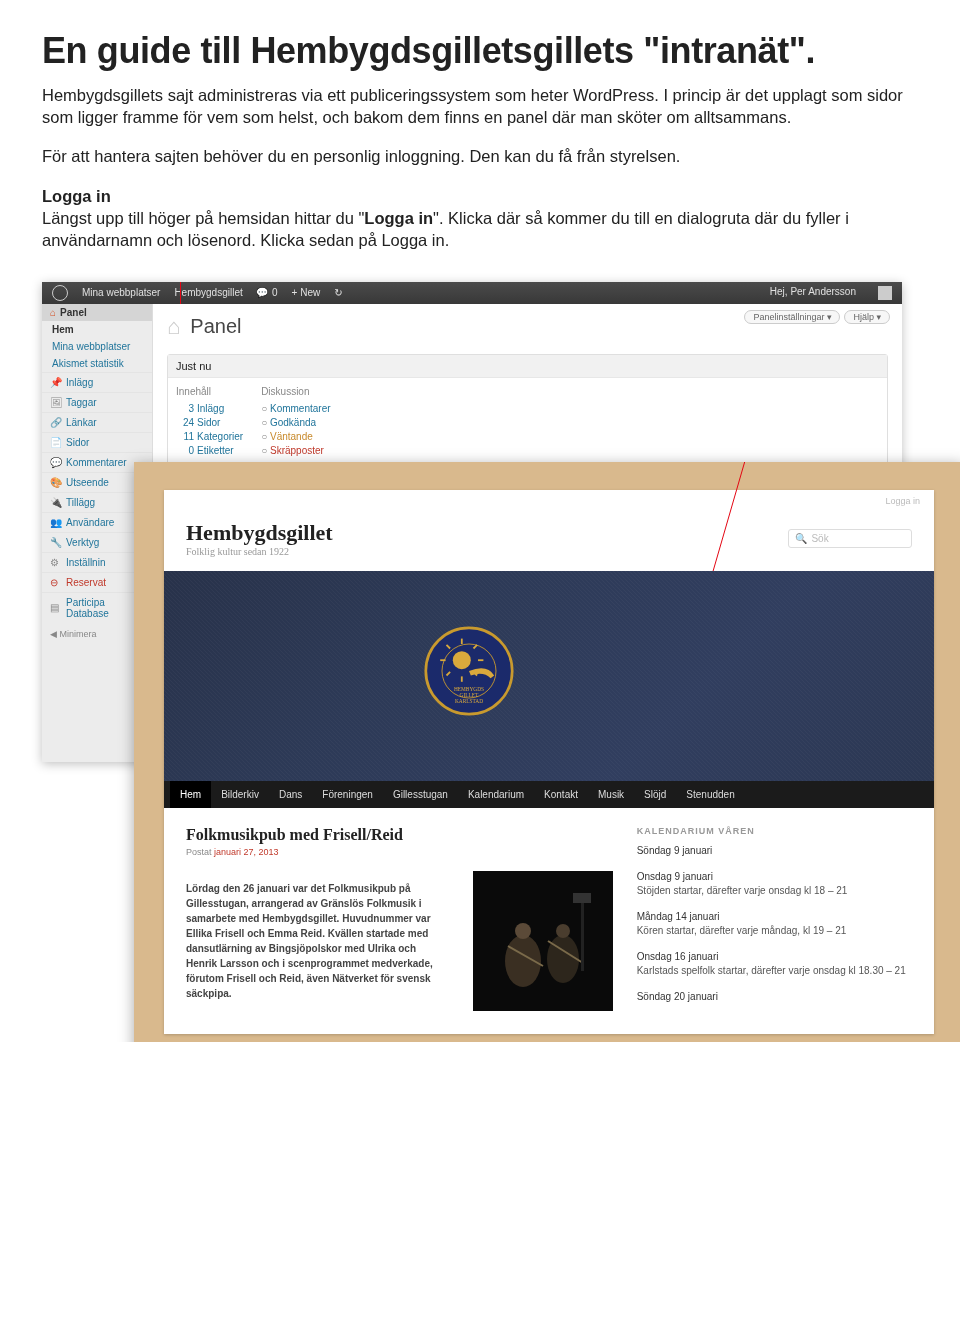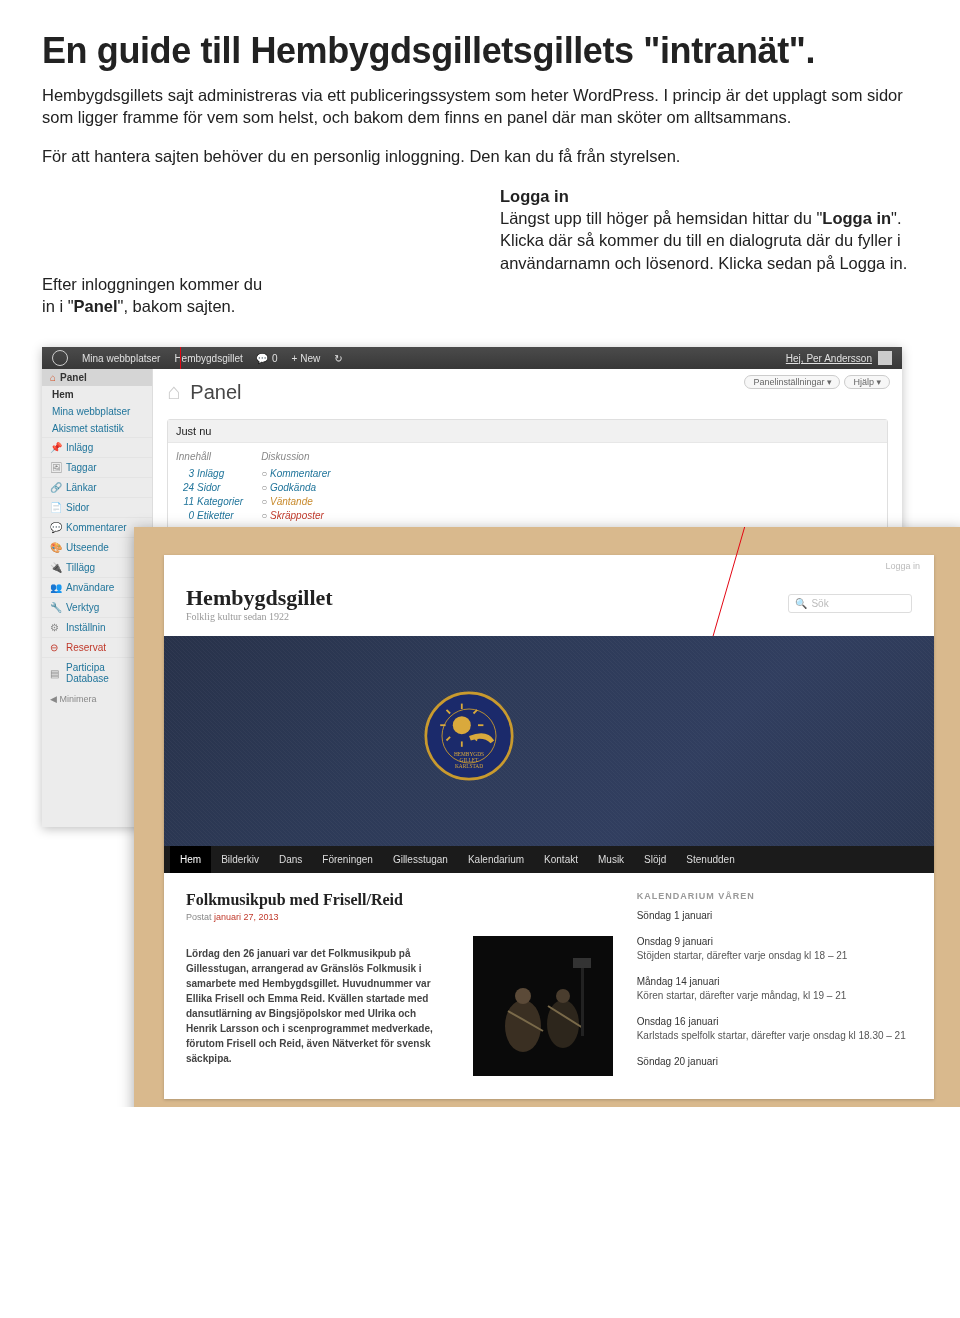--- a/index.html
+++ b/index.html
@@ -59,21 +59,21 @@
     display:flex;
     align-items:center;
     gap:14px;
     padding:0 10px;
     font-size:10px;
   }
   .wp-toolbar .wp-logo {
     width:14px;height:14px;border:1.5px solid #ccc;border-radius:50%;
     display:inline-block;position:relative;
   }
-  .wp-toolbar .rside { margin-left:auto; display:flex; align-items:center; gap:6px;text-decoration:underline;}
+  .wp-toolbar .rside { margin-left:auto; display:flex; align-items:flex-start; gap:22px;}
   .wp-toolbar .avatar-sq { width:14px;height:14px;background:#ccc; }
   .admin-body { display:flex; height:calc(100% - 22px); }
   .admin-sidebar {
     width:110px;
     background:#ececec;
     border-right:1px solid #ddd;
     font-size:10px;
   }
   .admin-sidebar .sb-top {
     background:#d5d5d5;
@@ -107,21 +107,21 @@
   .dash-boxes { display:flex; gap:16px; margin-top:14px;}
   .dash-box {
     flex:1; border:1px solid #dfdfdf; border-radius:3px;
     background:#fff;
   }
   .dash-box .db-head {
     background:#f1f1f1; padding:5px 8px; font-size:11px;
     border-bottom:1px solid #e7e7e7;
   }
   .db-body { padding:8px; }
-  .justnu-cols { display:flex; gap:18px; font-size:10px;font-style:italic;}
+  .justnu-cols { display:flex; gap:18px; font-size:10px;}
   .justnu-cols h4 { color:#888; font-weight:normal; margin:0 0 6px; font-size:10px;}
   .justnu-cols .row { margin:3px 0;}
   .justnu-cols .row.disc::before { content:"○ "; color:#888;}
   .justnu-cols .ct { color:#21759b; display:inline-block; width:18px; text-align:right; margin-right:3px;}
   .justnu-cols .lbl { color:#21759b;}
   .jn-foot { font-size:10px; color:#444; border-top:1px solid #eee; padding:6px 8px; line-height:1.5;}
   .jn-foot a { color:#21759b; text-decoration:none;}
   .snabb input[type=text] {
     width:95%; border:1px solid #dfdfdf; padding:3px; font-size:10px;
     color:#aaa; margin-bottom:5px;
@@ -220,26 +220,20 @@
 <body>
 
 <h1 data-name="page-title">En guide till Hembygdsgilletsgillets "intranät".</h1>
 
 <div class="intro" data-name="intro-block">
   <p data-name="intro-p1">Hembygdsgillets sajt administreras via ett publiceringssystem som heter WordPress. I princip är det upplagt som sidor som ligger framme för vem som helst, och bakom dem finns en panel där man sköter om alltsammans.</p>
   <p data-name="intro-p2">För att hantera sajten behöver du en personlig inloggning. Den kan du få från styrelsen.</p>
 </div>
 
 <div class="two-col">
-  <div class="left-col">
-    <p style="margin-top:88px;" data-name="left-callout">
-      <span>Efter inloggningen kommer du</span><br>
-      <span>in i "</span><strong class="b">Panel</strong><span>", bakom sajten.</span>
-    </p>
-  </div>
   <div class="right-col">
     <p data-name="login-callout">
       <span class="section-label" data-name="login-label">Logga in</span><br>
       <span>Längst upp till höger på hemsidan hittar du "</span><strong class="b">Logga in</strong><span>". Klicka där så kommer du till en dialogruta där du fyller i användarnamn och lösenord. Klicka sedan på Logga in.</span>
     </p>
   </div>
 </div>
 
 <div class="screenshots-area" data-name="screenshots-area">
 
@@ -440,21 +434,21 @@
                 <line x1="75" y1="70" x2="110" y2="92" stroke="#7a6a4a" stroke-width="2"></line>
                 <rect x="108" y="30" width="3" height="70" fill="#222"></rect>
                 <rect x="100" y="22" width="18" height="10" fill="#333"></rect>
               </svg>
             </div>
           </div>
         </div>
 
         <div class="side-col" data-name="sidebar-column">
           <h4 data-name="sidebar-heading">KALENDARIUM VÅREN</h4>
-          <div class="ev" data-name="event"><span class="d">Söndag 1 januari</span><br></div>
+          <div class="ev" data-name="event"><span class="d">Söndag 9 januari</span><br></div>
           <div class="ev" data-name="event"><span class="d">Onsdag 9 januari</span><br><span>Stöjden startar, därefter varje onsdag kl 18 – 21</span></div>
           <div class="ev" data-name="event"><span class="d">Måndag 14 januari</span><br><span>Kören startar, därefter varje måndag, kl 19 – 21</span></div>
           <div class="ev" data-name="event"><span class="d">Onsdag 16 januari</span><br><span>Karlstads spelfolk startar, därefter varje onsdag kl 18.30 – 21</span></div>
           <div class="ev" data-name="event"><span class="d">Söndag 20 januari</span></div>
         </div>
       </div>
     </div>
   </div>
 
 </div>

